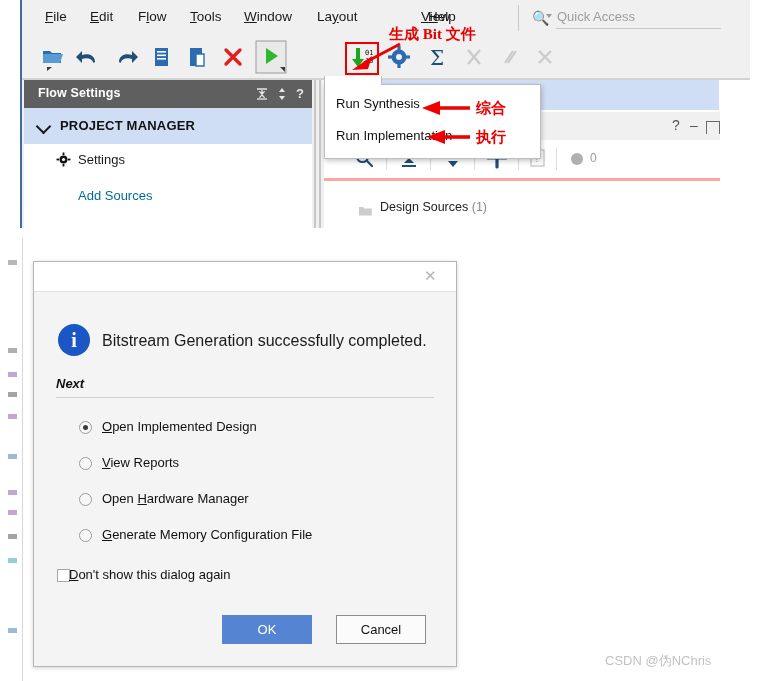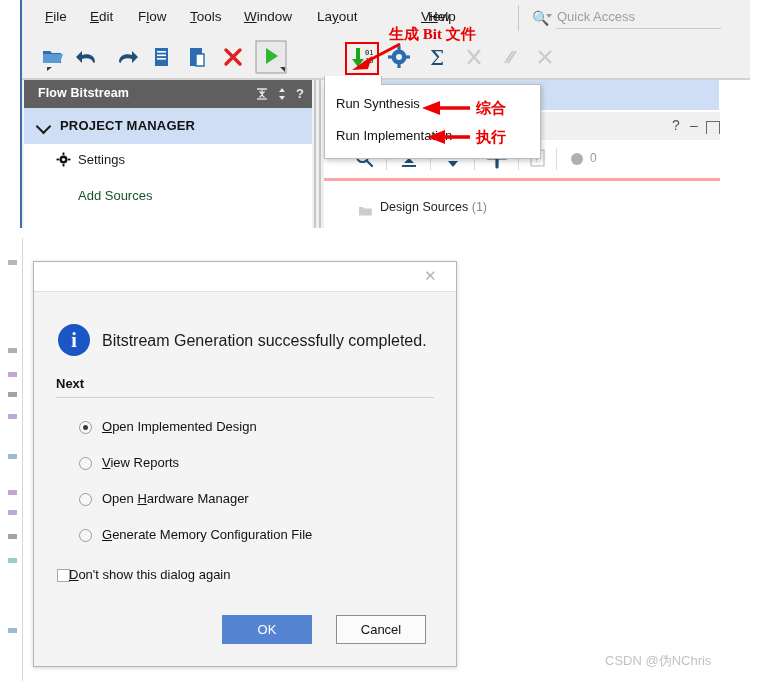--- a/index.html
+++ b/index.html
@@ -102,21 +102,21 @@
     position:absolute;left:2px;top:144px;width:288px;height:84px;
     background:#ffffff;
   }
   #settings-gear{position:absolute;left:32px;top:8px;}
   #settings-label{
     position:absolute;left:54px;top:8px;
     font-size:13px;color:#1a1a1a;
   }
   #add-sources-label{
     position:absolute;left:54px;top:44px;
-    font-size:13px;color:#14532d;
+    font-size:13px;color:#0369a1;
   }
 
   
   #splitter{
     position:absolute;left:290px;top:80px;width:12px;height:148px;
     background:#f0f0f0;
   }
   #splitter .bar{
     position:absolute;top:0;width:2px;height:148px;background:#c6c6c6;
   }
@@ -256,21 +256,21 @@
     line-height:32px;text-align:center;
     color:#ffffff;font-size:20px;font-weight:bold;
     font-family:"Liberation Serif","DejaVu Serif",serif;
   }
   #dlg-message{
     position:absolute;left:68px;top:70px;
     font-size:16px;color:#1a1a1a;white-space:nowrap;
   }
   #dlg-next-label{
     position:absolute;left:22px;top:114px;
-    font-size:13px;font-weight:bold;color:#111;
+    font-size:13px;font-weight:bold;color:#111;font-style:italic;
   }
   #dlg-next-rule{
     position:absolute;left:22px;top:135px;width:378px;height:1px;
     background:#cfcfcf;
   }
 
   .radio-row{position:absolute;left:45px;height:22px;}
   .radio{
     position:absolute;left:0;top:3px;width:13px;height:13px;
     border-radius:50%;
@@ -436,21 +436,21 @@
     </div>
     <div class="tb-btn" style="left:508px;">
       <svg width="30" height="30" viewBox="0 0 30 30" opacity="0.35">
         <path d="M9 9 L21 21 M21 9 L9 21" stroke="#888" stroke-width="2.4"></path>
       </svg>
     </div>
   </div>
   <div id="toolbar-bottom-line"></div>
 
   <div id="flow-nav-header">
-    <div id="flow-nav-title">Flow Bitstream</div>
+    <div id="flow-nav-title">Flow Settings</div>
     <div class="fn-icon" style="left:232px;">
       <svg width="12" height="14" viewBox="0 0 12 14">
         <path d="M1 2 h10 M6 3 L6 6 M3.4 4.4 L6 7 L8.6 4.4" stroke="#e8e8e8" stroke-width="1.3" fill="none"></path>
         <path d="M3.4 10.6 L6 8 L8.6 10.6" stroke="#e8e8e8" stroke-width="1.3" fill="none"></path>
         <path d="M1 12 h10" stroke="#e8e8e8" stroke-width="1.3"></path>
       </svg>
     </div>
     <div class="fn-icon" style="left:252px;">
       <svg width="12" height="14" viewBox="0 0 12 14">
         <path d="M6 1 L9 5 L3 5 Z" fill="#e8e8e8"></path>

